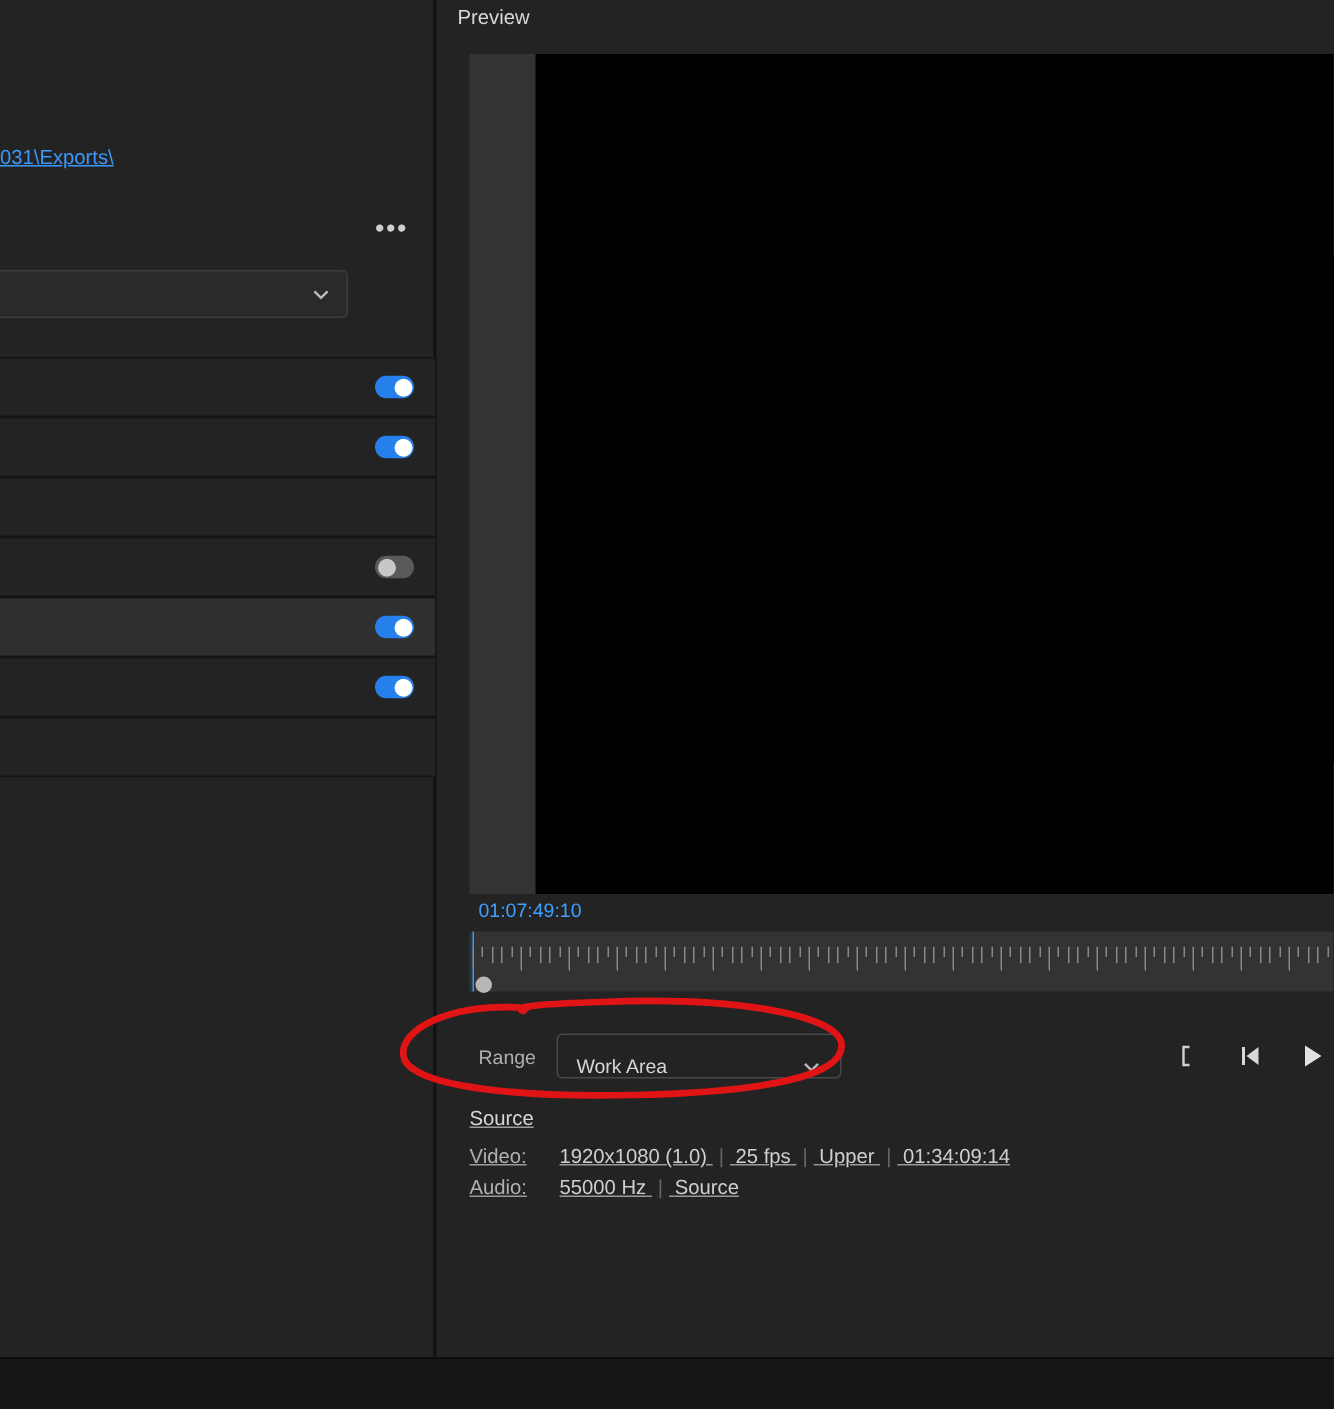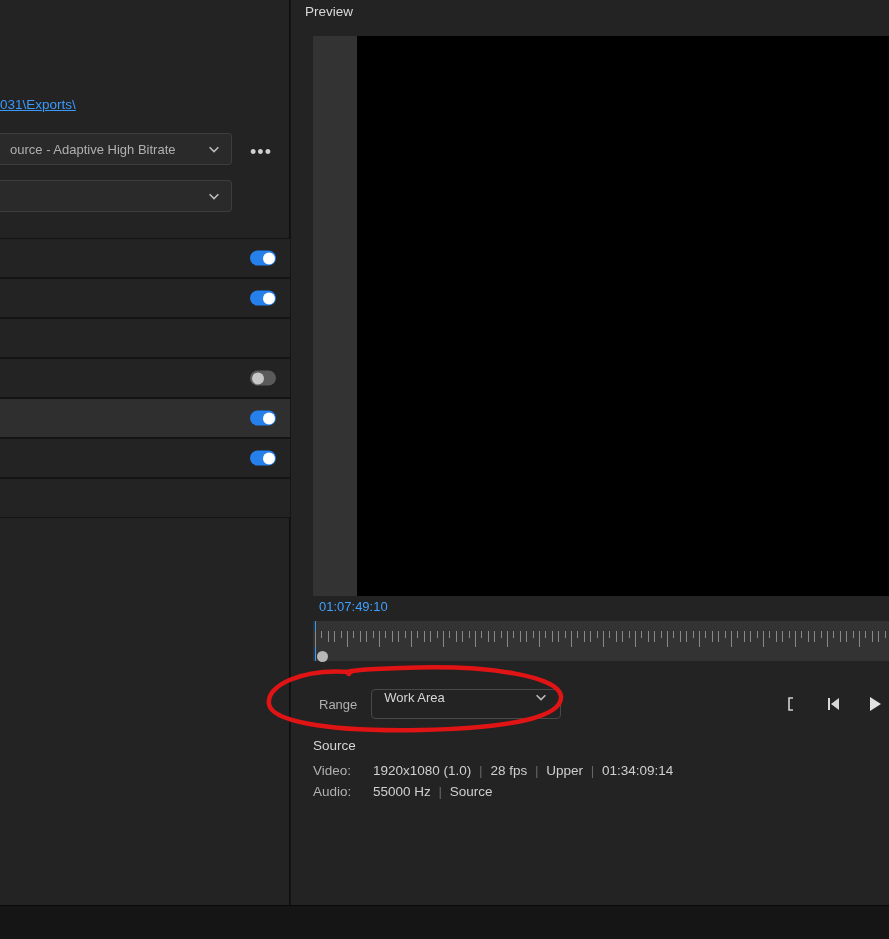--- a/index.html
+++ b/index.html
@@ -118,38 +118,38 @@
   }
   
   .range-row{
     position:absolute;left:22px;right:0;top:681px;height:46px;
     display:flex;align-items:center;padding:0 6px;
   }
   .range-lbl{color:var(--txt-dim);font-size:13px;margin-right:14px;}
   .range-dd{
     width:190px;height:30px;border:1px solid #484848;border-radius:4px;
     background:var(--bg2);
-    display:flex;align-items:flex-start;padding:0 12px;cursor:pointer;
+    display:flex;align-items:flex-end;padding:0 12px;cursor:pointer;
   }
   .range-dd .val{flex:1;color:var(--txt);}
   .playback{
     position:absolute;right:0;top:0;height:46px;display:flex;align-items:center;gap:14px;
   }
   .pbtn{width:28px;height:28px;display:flex;align-items:center;justify-content:center;cursor:pointer;}
   .pbtn svg{display:block;}
 
   
   .annot-circle{
     position:absolute;pointer-events:none;
   }
 
   
   .info-block{
     position:absolute;left:22px;right:16px;top:738px;
-    font-size:13.5px;color:var(--txt-dim2);
+    font-size:13.5px;color:var(--txt-dim2);text-decoration:underline;
   }
   .info-head{color:var(--txt);margin-bottom:10px;}
   .info-line{display:flex;gap:10px;margin-bottom:6px;color:#cfcfcf;}
   .info-line .k{width:50px;text-align:left;color:var(--txt-dim);}
   .pipe{color:#666;margin:0 4px;}
   .out-block{
     position:absolute;right:0;top:738px;text-align:left;color:var(--txt);
   }
   .out-block .row{margin-bottom:18px;color:#cfcfcf;font-size:13.5px;}
 
@@ -160,26 +160,20 @@
   }
 </style>
 </head>
 <body>
 
 <div class="left-col">
 
 
   <a class="path-link">031\Exports\</a>
 
-  <div class="dd-row" style="top:133px">
-    <span class="lbl">ource - Adaptive High Bitrate</span>
-    <svg class="chev" viewBox="0 0 16 16">
-        <path d="M3 6l5 5 5-5"></path>
-      </svg>
-  </div>
   <div class="more-btn">
     <span>•••</span>
   </div>
 
   <div class="dd-row" style="top:180px">
     <span class="lbl"></span>
     <svg class="chev" viewBox="0 0 16 16">
         <path d="M3 6l5 5 5-5"></path>
       </svg>
   </div>
@@ -368,21 +362,21 @@
              C 105 9, 78 11, 88 14" fill="none" stroke="#e01414" stroke-width="4.5" stroke-linecap="round"></path>
   </svg>
 
   <div class="info-block">
     <div class="info-head">Source</div>
     <div class="info-line">
       <span class="k">Video:</span>
       <span>
         <span>1920x1080 (1.0)</span>
         <span class="pipe">|</span>
-        <span>28 fps</span>
+        <span>25 fps</span>
         <span class="pipe">|</span>
         <span>Upper</span>
         <span class="pipe">|</span>
         <span>01:34:09:14</span>
       </span>
     </div>
     <div class="info-line">
       <span class="k">Audio:</span>
       <span>
         <span>55000 Hz</span>

